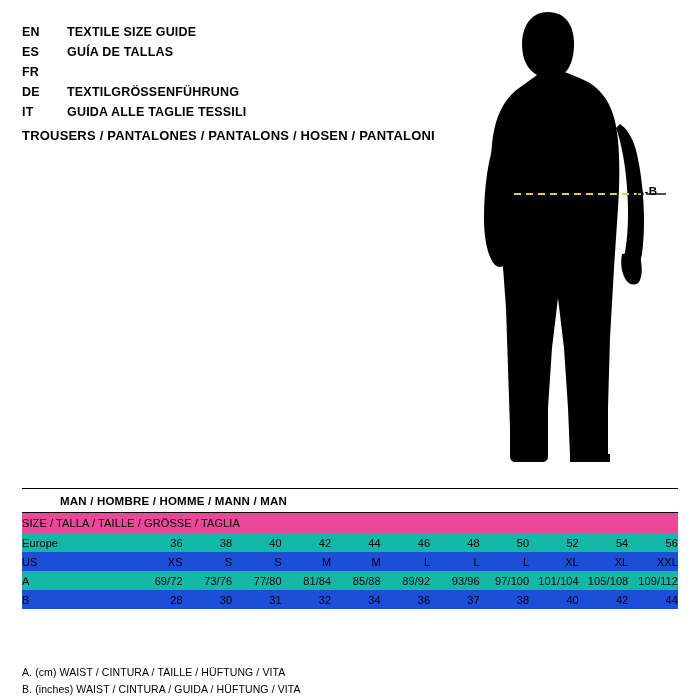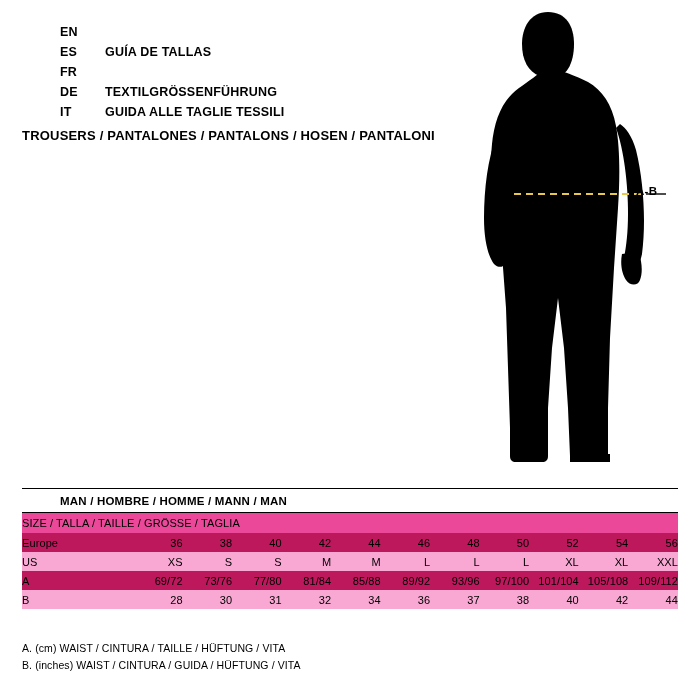--- a/index.html
+++ b/index.html
@@ -27,21 +27,20 @@
     position: absolute;
     left: 22px;
     top: 22px;
     width: 450px;
   }
   .lang-row {
     display: flex;
     align-items: flex-start;
     height: 20px;
     line-height: 20px;
-    margin-left: 38px;
   }
   .lang-code {
     width: 45px;
     font-size: 12.5px;
     font-weight: bold;
     letter-spacing: 0.2px;
   }
   .lang-text {
     font-size: 12.5px;
     font-weight: bold;
@@ -110,51 +109,52 @@
     height: 19px;
     vertical-align: middle;
     letter-spacing: 0.1px;
   }
   tr.header-row td {
     background: #ec4899;
     font-weight: normal;
     height: 20px;
   }
   tr.shade td {
-    background: #be185d;
+    background: #14b8a6;
   }
   tr.plain td {
-    background: #f9a8d4;
+    background: #1d4ed8;
   }
   td.label-cell {
     width: 110px;
     padding-left: 4px;
   }
   td.val {
     width: 49px;
     text-align: right;
   }
 
   .footnotes {
     position: absolute;
     left: 22px;
-    top: 640px;
+    top: 664px;
     font-size: 10.5px;
     line-height: 17px;
     letter-spacing: 0.1px;
   }
 </style>
 </head>
 <body>
 
 <div class="page">
 
   <div class="lang-block">
     <div class="lang-row">
       <span class="lang-code">EN</span>
+      <span class="lang-text">TEXTILE SIZE GUIDE</span>
     </div>
     <div class="lang-row">
       <span class="lang-code">ES</span>
       <span class="lang-text">GUÍA DE TALLAS</span>
     </div>
     <div class="lang-row">
       <span class="lang-code">FR</span>
     </div>
     <div class="lang-row">
       <span class="lang-code">DE</span>

